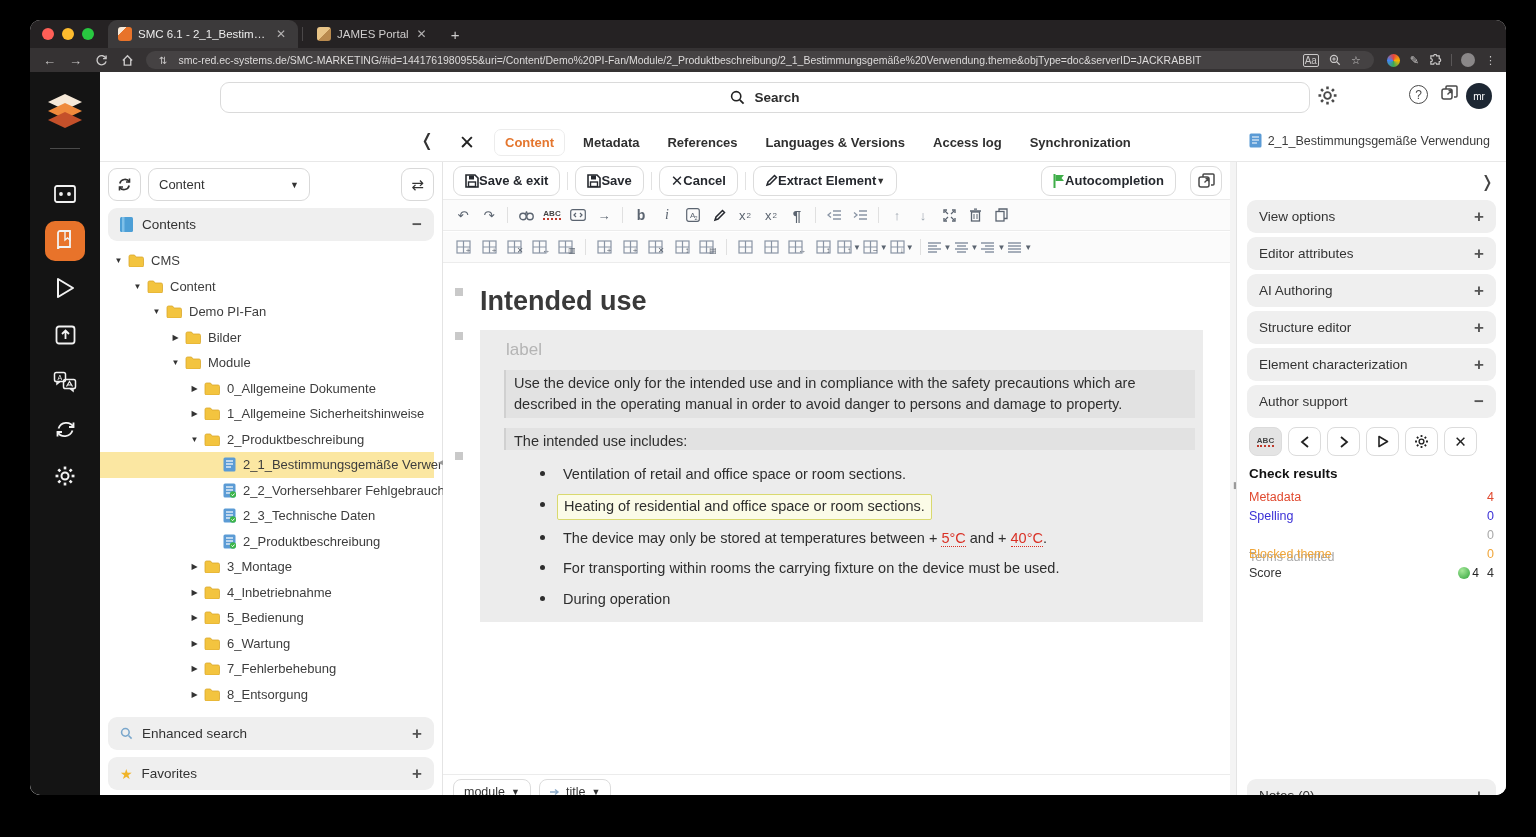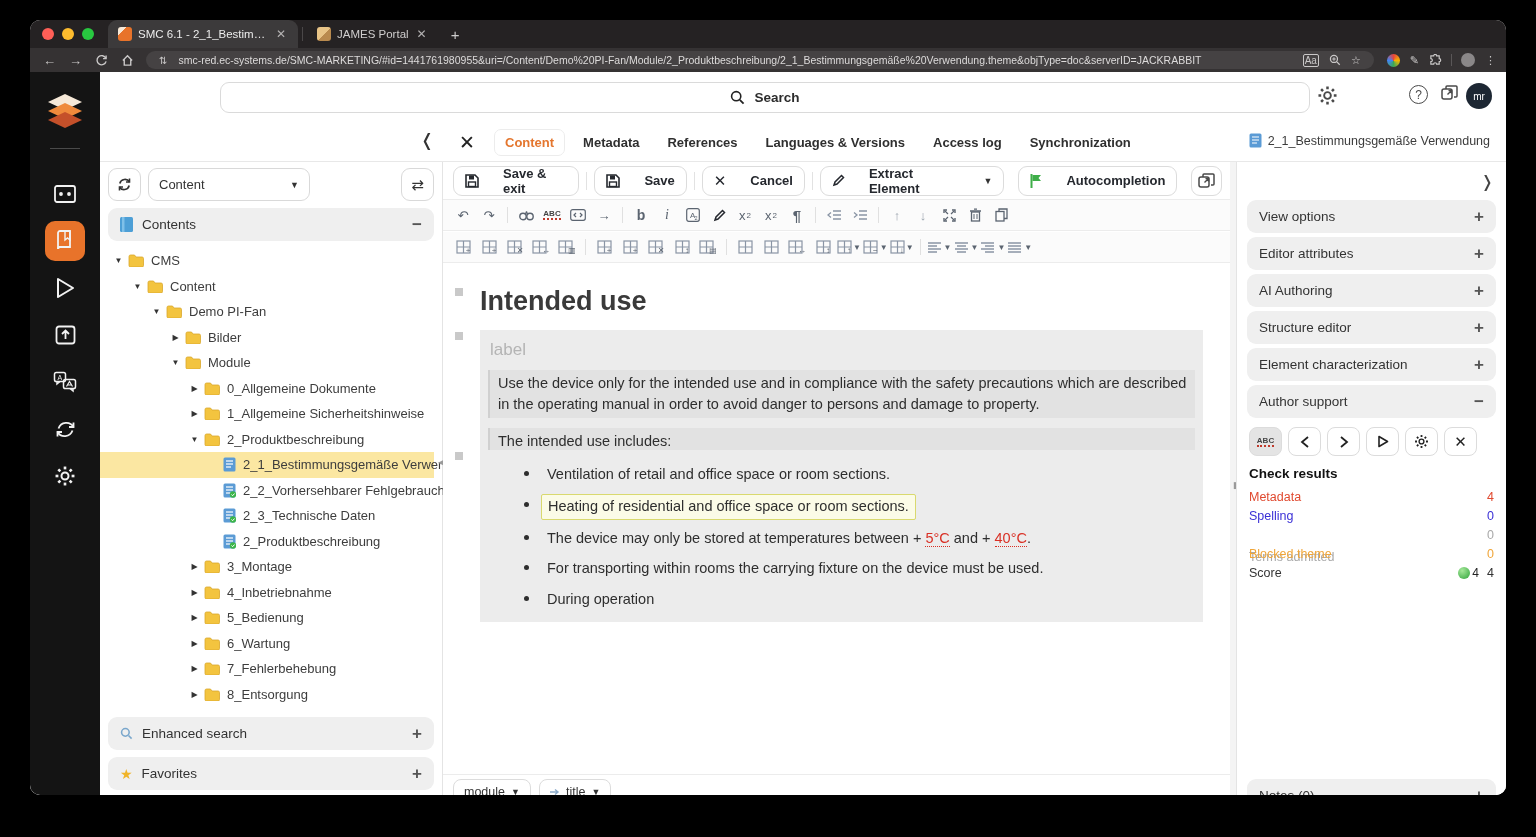--- a/index.html
+++ b/index.html
@@ -65,31 +65,31 @@
   .trow.sel { background:#fbe7a2; }
   .tw { width:13px; flex:none; font-size:8px; color:#333; text-align:center; }
   .ticon { margin:0 7px 0 3px; flex:none; display:flex; }
   .tp-search { position:absolute; left:8px; right:8px; top:555px; }
   .tp-fav { position:absolute; left:8px; right:8px; top:595px; }
   .divider-handle { position:absolute; font-size:9px; color:#9a9a9a; }
 
   
   .edcol { position:absolute; left:413px; top:90px; width:787px; bottom:70px; background:#fff; }
   .actions { position:absolute; left:0; right:0; top:0; height:38px; border-bottom:1px solid #ececec; display:flex; align-items:center; padding-left:10px; gap:7px; }
-  .abtn { height:30px; border:1px solid #dcdcdc; border-radius:9px; background:#fff; display:flex; align-items:center; gap:24px; padding:0 11px; font-size:13px; font-weight:bold; color:#25282e; }
+  .abtn { height:30px; border:1px solid #dcdcdc; border-radius:9px; background:#fff; display:flex; align-items:center; gap:0; padding:0 11px; font-size:13px; font-weight:bold; color:#25282e; }
   .asep { width:1px; height:18px; background:#e2e2e2; }
   .tbar { position:absolute; left:0; right:0; display:flex; align-items:center; gap:2px; padding-left:8px; background:#fbfbfb; border-bottom:1px solid #ececec; height:31px; }
   .tbtn { min-width:24px; height:24px; display:flex; align-items:center; justify-content:center; color:#5b6470; font-size:13px; border-radius:4px; gap:1px; }
   .tbtn b { font-size:14px; } .tbtn i { font-size:14px; font-family:"Liberation Serif",serif; }
   .tsep { width:1px; height:16px; background:#e0e0e0; margin:0 4px; }
   .tcaret { font-size:8px; color:#5b6470; margin-left:1px; }
   .canvas { position:absolute; left:0; right:2px; top:108px; bottom:34px; background:#fff; overflow:hidden; }
   .dragsq { position:absolute; left:12px; width:8px; height:8px; background:#c9c9c9; }
   .doc-title { position:absolute; left:37px; top:16px; font-size:27px; font-weight:bold; color:#3a3a3a; }
-  .block { position:absolute; left:37px; width:723px; background:#ececec; }
+  .block { position:absolute; left:37px; width:723px; background:#ececec;padding-left:16px; }
   .blocklabel { font-size:17px; color:#b4b4b4; padding:10px 0 0 10px; }
   .para { background:#e2e2e2; border-left:2px solid #d0d0d0; margin:10px 8px 0 8px; padding:3px 8px; font-size:14.5px; color:#2e2e2e; line-height:1.45; }
   .ul { padding:6px 0 10px 0; }
   .li { display:flex; align-items:flex-start; margin:7px 0 0 44px; font-size:14.5px; color:#2e2e2e; line-height:1.5; }
   .li .dot { width:5px; height:5px; border-radius:50%; background:#2e2e2e; margin:8px 12px 0 0; flex:none; }
   .li .seg-wrap { padding:1px 6px; }
   .li.sel .seg-wrap { border:1px solid #d9d96e; background:#fbfbe7; border-radius:2px; }
   .red { color:#d93025; border-bottom:1px dotted #d93025; }
   .edfoot { position:absolute; left:0; right:0; bottom:0; height:34px; border-top:1px solid #ececec; display:flex; align-items:center; gap:8px; padding-left:10px; background:#fff; }
   .crumb { height:25px; border:1px solid #dcdcdc; border-radius:8px; background:#fff; display:flex; align-items:center; gap:6px; padding:0 10px; font-size:12.5px; color:#333; }

